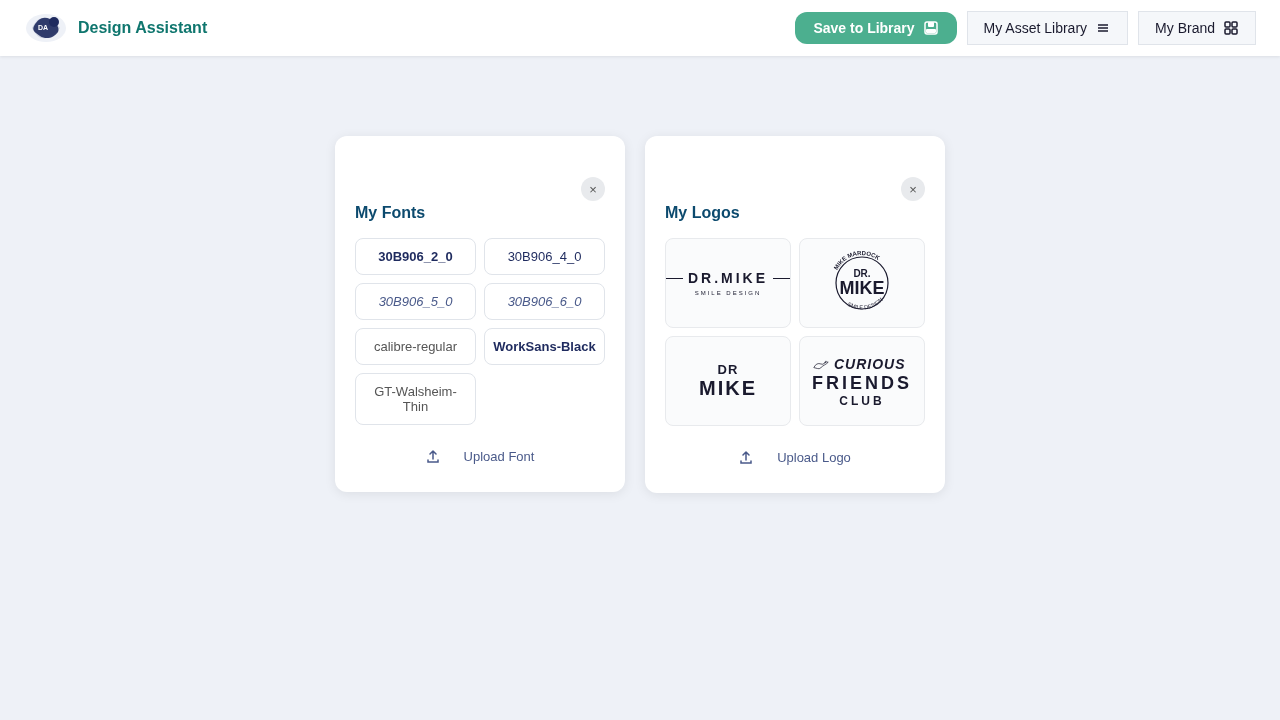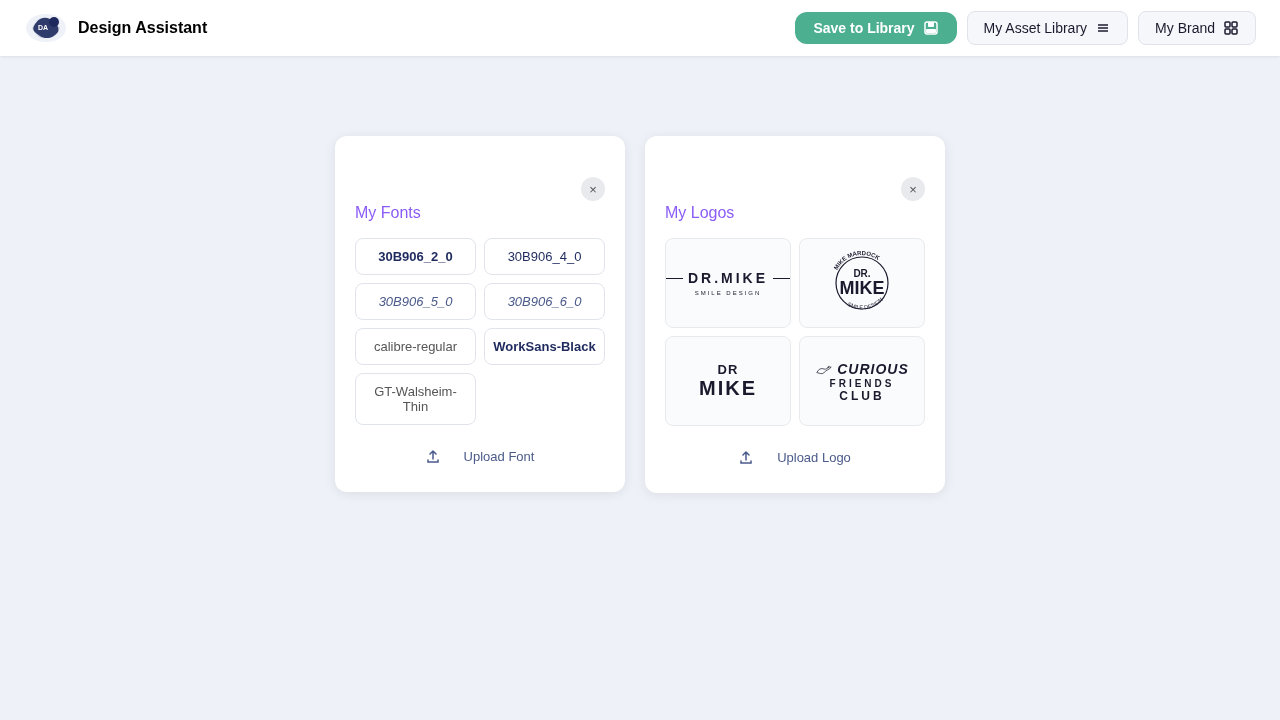--- a/index.html
+++ b/index.html
@@ -25,21 +25,21 @@
       align-items: center;
       gap: 10px;
     }
     .logo-icon {
       width: 44px;
       height: 44px;
     }
     .app-title {
       font-size: 16px;
       font-weight: 600;
-      color: #000000;
+      color: #0f766e;
     }
     .header-right {
       display: flex;
       align-items: center;
       gap: 10px;
     }
     .btn-save {
       display: flex;
       align-items: center;
       gap: 8px;
@@ -52,21 +52,21 @@
       font-weight: 600;
       cursor: pointer;
     }
     .btn-nav {
       display: flex;
       align-items: center;
       gap: 8px;
       background: #f5f7fa;
       color: #1a1a2e;
       border: 1px solid #e0e4ea;
-      border-radius: 8px;
+      border-radius: 0;
       padding: 8px 16px;
       font-size: 14px;
       font-weight: 500;
       cursor: pointer;
     }
 
     
     .main {
       display: flex;
       justify-content: center;
@@ -84,22 +84,22 @@
       padding: 20px;
     }
     .panel-header {
       display: flex;
       justify-content: space-between;
       align-items: center;
       margin-bottom: 16px;
     }
     .panel-title {
       font-size: 16px;
-      font-weight: 400;
-      color: #8b5cf6;
+      font-weight: 700;
+      color: #0c4a6e;
       margin-top: 48px;
     }
     .close-btn {
       width: 24px;
       height: 24px;
       border-radius: 50%;
       background: #e8eaed;
       border: none;
       cursor: pointer;
       display: flex;
@@ -357,21 +357,21 @@
 
       <div class="logo-item">
         <div style="text-align:center; padding: 4px;">
           <div style="font-size:14px; font-style:italic; font-weight:700; color:#1a1a2e; letter-spacing:1px; display:flex; align-items:center; gap:4px;">
             <svg width="18" height="18" viewBox="0 0 20 20" fill="none">
               <path d="M2 14 Q5 8 10 10 Q12 11 14 9 Q16 7 18 8 Q16 10 14 11 Q12 12 10 14 Q8 16 6 15 Z" stroke="#1a1a2e" stroke-width="0.8" fill="none"></path>
               <path d="M14 9 Q15 6 16 7" stroke="#1a1a2e" stroke-width="0.8" fill="none"></path>
             </svg>
             <span>CURIOUS</span>
           </div>
-          <div style="font-size:10px; font-weight:800; letter-spacing:3px; color:#1a1a2e;">FRIENDS</div>
+          <div style="font-size:18px; font-weight:800; letter-spacing:3px; color:#1a1a2e;">FRIENDS</div>
           <div style="font-size:12px; font-weight:700; letter-spacing:3px; color:#1a1a2e;">CLUB</div>
         </div>
       </div>
 
     </div>
     <button class="upload-btn">
       <svg class="upload-icon-svg" viewBox="0 0 14 14" fill="none">
         <path d="M7 1 L7 9 M4 4 L7 1 L10 4" stroke="#4a5a8a" stroke-width="1.5" stroke-linecap="round" stroke-linejoin="round"></path>
         <path d="M2 10 L2 12 L12 12 L12 10" stroke="#4a5a8a" stroke-width="1.5" stroke-linecap="round"></path>
       </svg>

